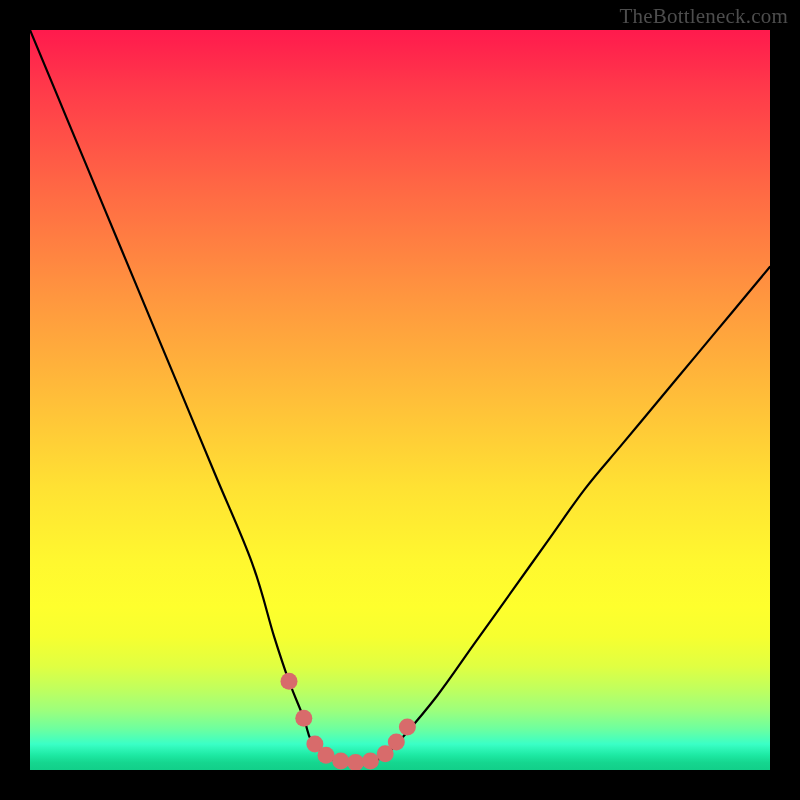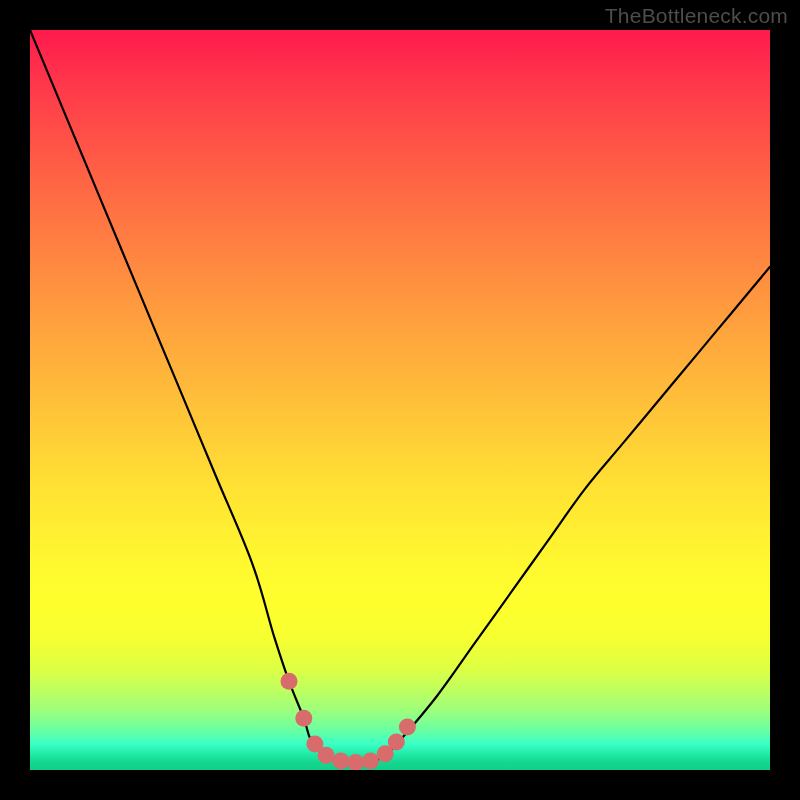--- a/index.html
+++ b/index.html
@@ -10,20 +10,21 @@
     overflow: hidden;
     background: #000;
     font-family: Arial, Helvetica, sans-serif;
   }
   .frame {
     position: absolute;
     top: 0; left: 0;
     width: 800px;
     height: 800px;
     background: #000;
+    font-family: Liberation Serif, serif;
   }
   .plot {
     position: absolute;
     top: 30px;
     left: 30px;
     width: 740px;
     height: 740px;
     overflow: hidden;
   }
   .gradient {

